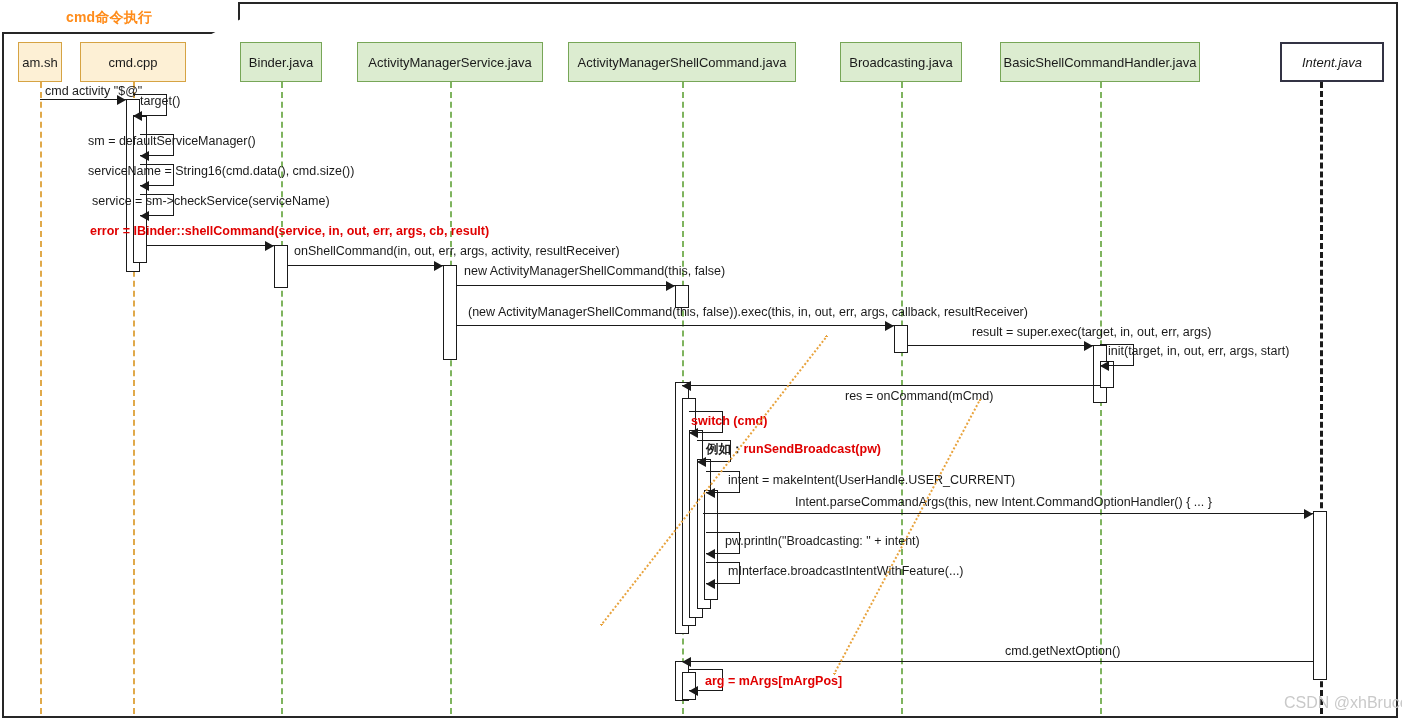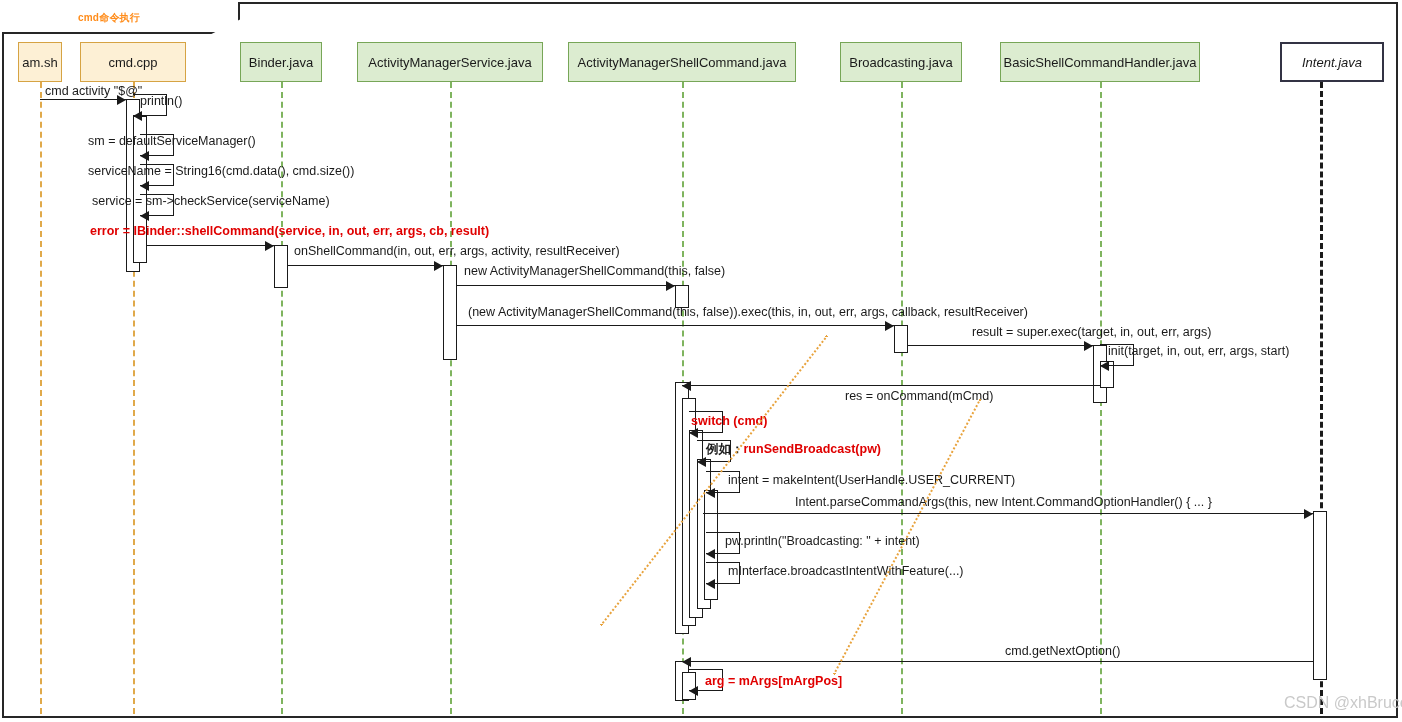--- a/index.html
+++ b/index.html
@@ -50,21 +50,21 @@
     height: 32px;
     display: flex;
     align-items: center;
     justify-content: center;
     padding-right: 24px;
     box-sizing: border-box;
   }
   .title-text {
     color: #ff8c1a;
     font-weight: bold;
-    font-size: 10px;
+    font-size: 14px;
     letter-spacing: 0.2px;
     white-space: nowrap;
   }
 
   
   .participant {
     position: absolute;
     box-sizing: border-box;
     display: flex;
     align-items: center;
@@ -231,21 +231,21 @@
       <div class="activation" style="left: 1313px; top: 511px; height: 169px;"></div>
       <div class="activation" style="left: 675px; top: 661px; height: 40px;"></div>
       <div class="activation" style="left: 682px; top: 672px; height: 28px;"></div>
     </div>
   <div id="layer-messages">
       <div class="msg-line" style="left: 40px; top: 99px; width: 86px;"></div>
       <div class="arrow right" style="top: 95px; left: 117px;"></div>
       <div class="msg-label" style="left: 45px; top: 84px;">cmd activity "$@"</div>
       <div class="selfcall" style="left: 133px; top: 94px; width: 34px; height: 22px;"></div>
       <div class="arrow left" style="left: 133px; top: 111px;"></div>
-      <div class="msg-label" style="left: 140px; top: 94px;">println()</div>
+      <div class="msg-label" style="left: 140px; top: 94px;">target()</div>
       <div class="selfcall" style="left: 140px; top: 134px; width: 34px; height: 22px;"></div>
       <div class="arrow left" style="left: 140px; top: 151px;"></div>
       <div class="msg-label" style="left: 88px; top: 134px;">sm = defaultServiceManager()</div>
       <div class="selfcall" style="left: 140px; top: 164px; width: 34px; height: 22px;"></div>
       <div class="arrow left" style="left: 140px; top: 181px;"></div>
       <div class="msg-label" style="left: 88px; top: 164px;">serviceName = String16(cmd.data(), cmd.size())</div>
       <div class="selfcall" style="left: 140px; top: 194px; width: 34px; height: 22px;"></div>
       <div class="arrow left" style="left: 140px; top: 211px;"></div>
       <div class="msg-label" style="left: 92px; top: 194px;">service = sm-&gt;checkService(serviceName)</div>
       <div class="msg-line" style="left: 147px; top: 245px; width: 127px;"></div>

